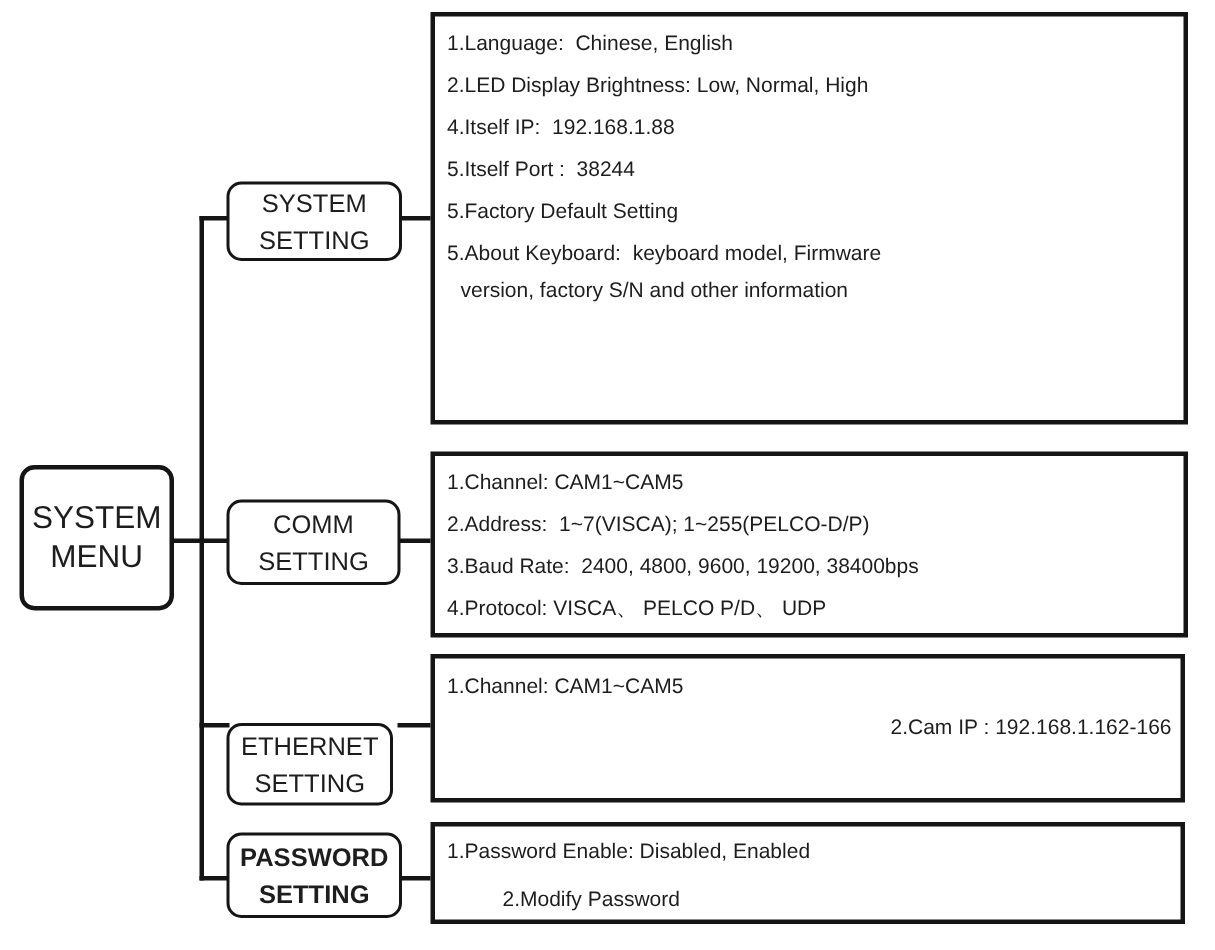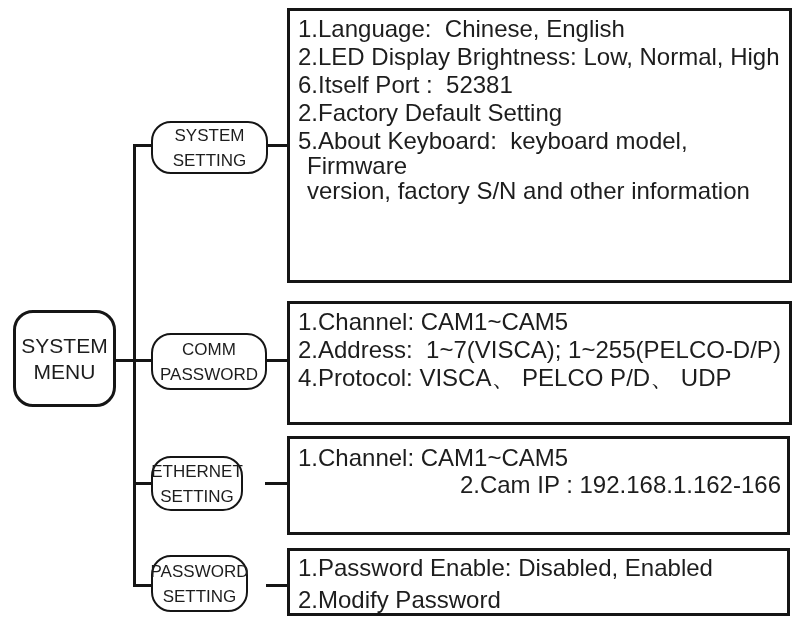--- a/index.html
+++ b/index.html
@@ -14,63 +14,63 @@
     background: #ffffff;
     font-family: "Liberation Sans", "DejaVu Sans", sans-serif;
     color: #1d1d1d;
     overflow: hidden;
   }
   
   .node {
     position: absolute;
     box-sizing: border-box;
     border: 2.5px solid #151515;
-    border-radius: 20px;
+    border-radius: 10px;
     background: #ffffff;
     display: flex;
     align-items: center;
     justify-content: center;
     text-align: center;
     white-space: pre-line;
     z-index: 2;
   }
   .node.root {
     left: 13px; top: 310px; width: 103px; height: 97px;
     font-size: 21px; line-height: 26px; border-width: 3px;
   }
   .node.mid { font-size: 17px; line-height: 25px; }
   .node.mid.b0 { left: 151px; top: 121px; width: 117px; height: 53px; }
   .node.mid.b1 { left: 151px; top: 333px; width: 116px; height: 57px; }
-  .node.mid.b2 { left: 151px; top: 456px; width: 92px; height: 55px; }
-  .node.mid.b3 { left: 151px; top: 555px; width: 97px; height: 57px; }
+  .node.mid.b2 { left: 151px; top: 482px; width: 111px; height: 55px; }
+  .node.mid.b3 { left: 151px; top: 555px; width: 117px; height: 57px; font-weight: bold; }
   
   .panel {
     position: absolute;
     box-sizing: border-box;
     border: 3px solid #151515;
     background: #ffffff;
     z-index: 2;
   }
   .panel ul {
     margin: 0; padding: 0; list-style: none;
   }
   .panel li {
-    font-size: 24px;
+    font-size: 14px;
     line-height: 25px;
     white-space: pre-wrap;
     padding-left: 9px;
     text-indent: -9px;
   }
   .panel.p0 { left: 287px; top: 8px;   width: 505px; height: 275px; padding: 5px 6px 0 8px; }
   .panel.p1 { left: 287px; top: 301px; width: 505px; height: 124px; padding: 5px 6px 0 8px; }
   .panel.p2 { left: 287px; top: 436px; width: 503px; height: 99px;  padding: 6px 6px 0 8px; }
   .panel.p3 { left: 287px; top: 548px; width: 503px; height: 68px;  padding: 4px 6px 0 8px; }
   .panel.p0 li + li, .panel.p1 li + li { margin-top: 3px; }
   .panel.p2 li + li { margin-top: 2px; text-align: right; }
-  .panel.p3 li + li { margin-top: 7px; }
+  .panel.p3 li + li { margin-top: 7px; margin-left: 37px; }
   
   .line {
     position: absolute;
     background: #151515;
     z-index: 1;
   }
   .line.trunk { left: 133px; top: 144px; width: 3px;  height: 443px; }
   .line.r1a   { left: 133px; top: 144px; width: 20px; height: 3px; }
   .line.r1b   { left: 266px; top: 144px; width: 23px; height: 3px; }
   .line.r2a   { left: 114px; top: 359px; width: 39px; height: 3px; }
@@ -94,41 +94,43 @@
   <div class="line r3b"></div>
   <div class="line r4a"></div>
   <div class="line r4b"></div>
 
   <div class="node root">SYSTEM
 MENU</div>
 
   <div class="node mid b0">SYSTEM
 SETTING</div>
   <div class="node mid b1">COMM
-PASSWORD</div>
+SETTING</div>
   <div class="node mid b2">ETHERNET
 SETTING</div>
   <div class="node mid b3">PASSWORD
 SETTING</div>
 
   <div class="panel p0">
     <ul>
       <li>1.Language:  Chinese, English</li>
       <li>2.LED Display Brightness: Low, Normal, High</li>
-      <li>6.Itself Port :  52381</li>
-      <li>2.Factory Default Setting</li>
+      <li>4.Itself IP:  192.168.1.88</li>
+      <li>5.Itself Port :  38244</li>
+      <li>5.Factory Default Setting</li>
       <li>5.About Keyboard:  keyboard model, Firmware
 version, factory S/N and other information</li>
     </ul>
   </div>
 
   <div class="panel p1">
     <ul>
       <li>1.Channel: CAM1~CAM5</li>
       <li>2.Address:  1~7(VISCA); 1~255(PELCO-D/P)</li>
+      <li>3.Baud Rate:  2400, 4800, 9600, 19200, 38400bps</li>
       <li>4.Protocol: VISCA、 PELCO P/D、 UDP</li>
     </ul>
   </div>
 
   <div class="panel p2">
     <ul>
       <li>1.Channel: CAM1~CAM5</li>
       <li>2.Cam IP : 192.168.1.162-166</li>
     </ul>
   </div>

